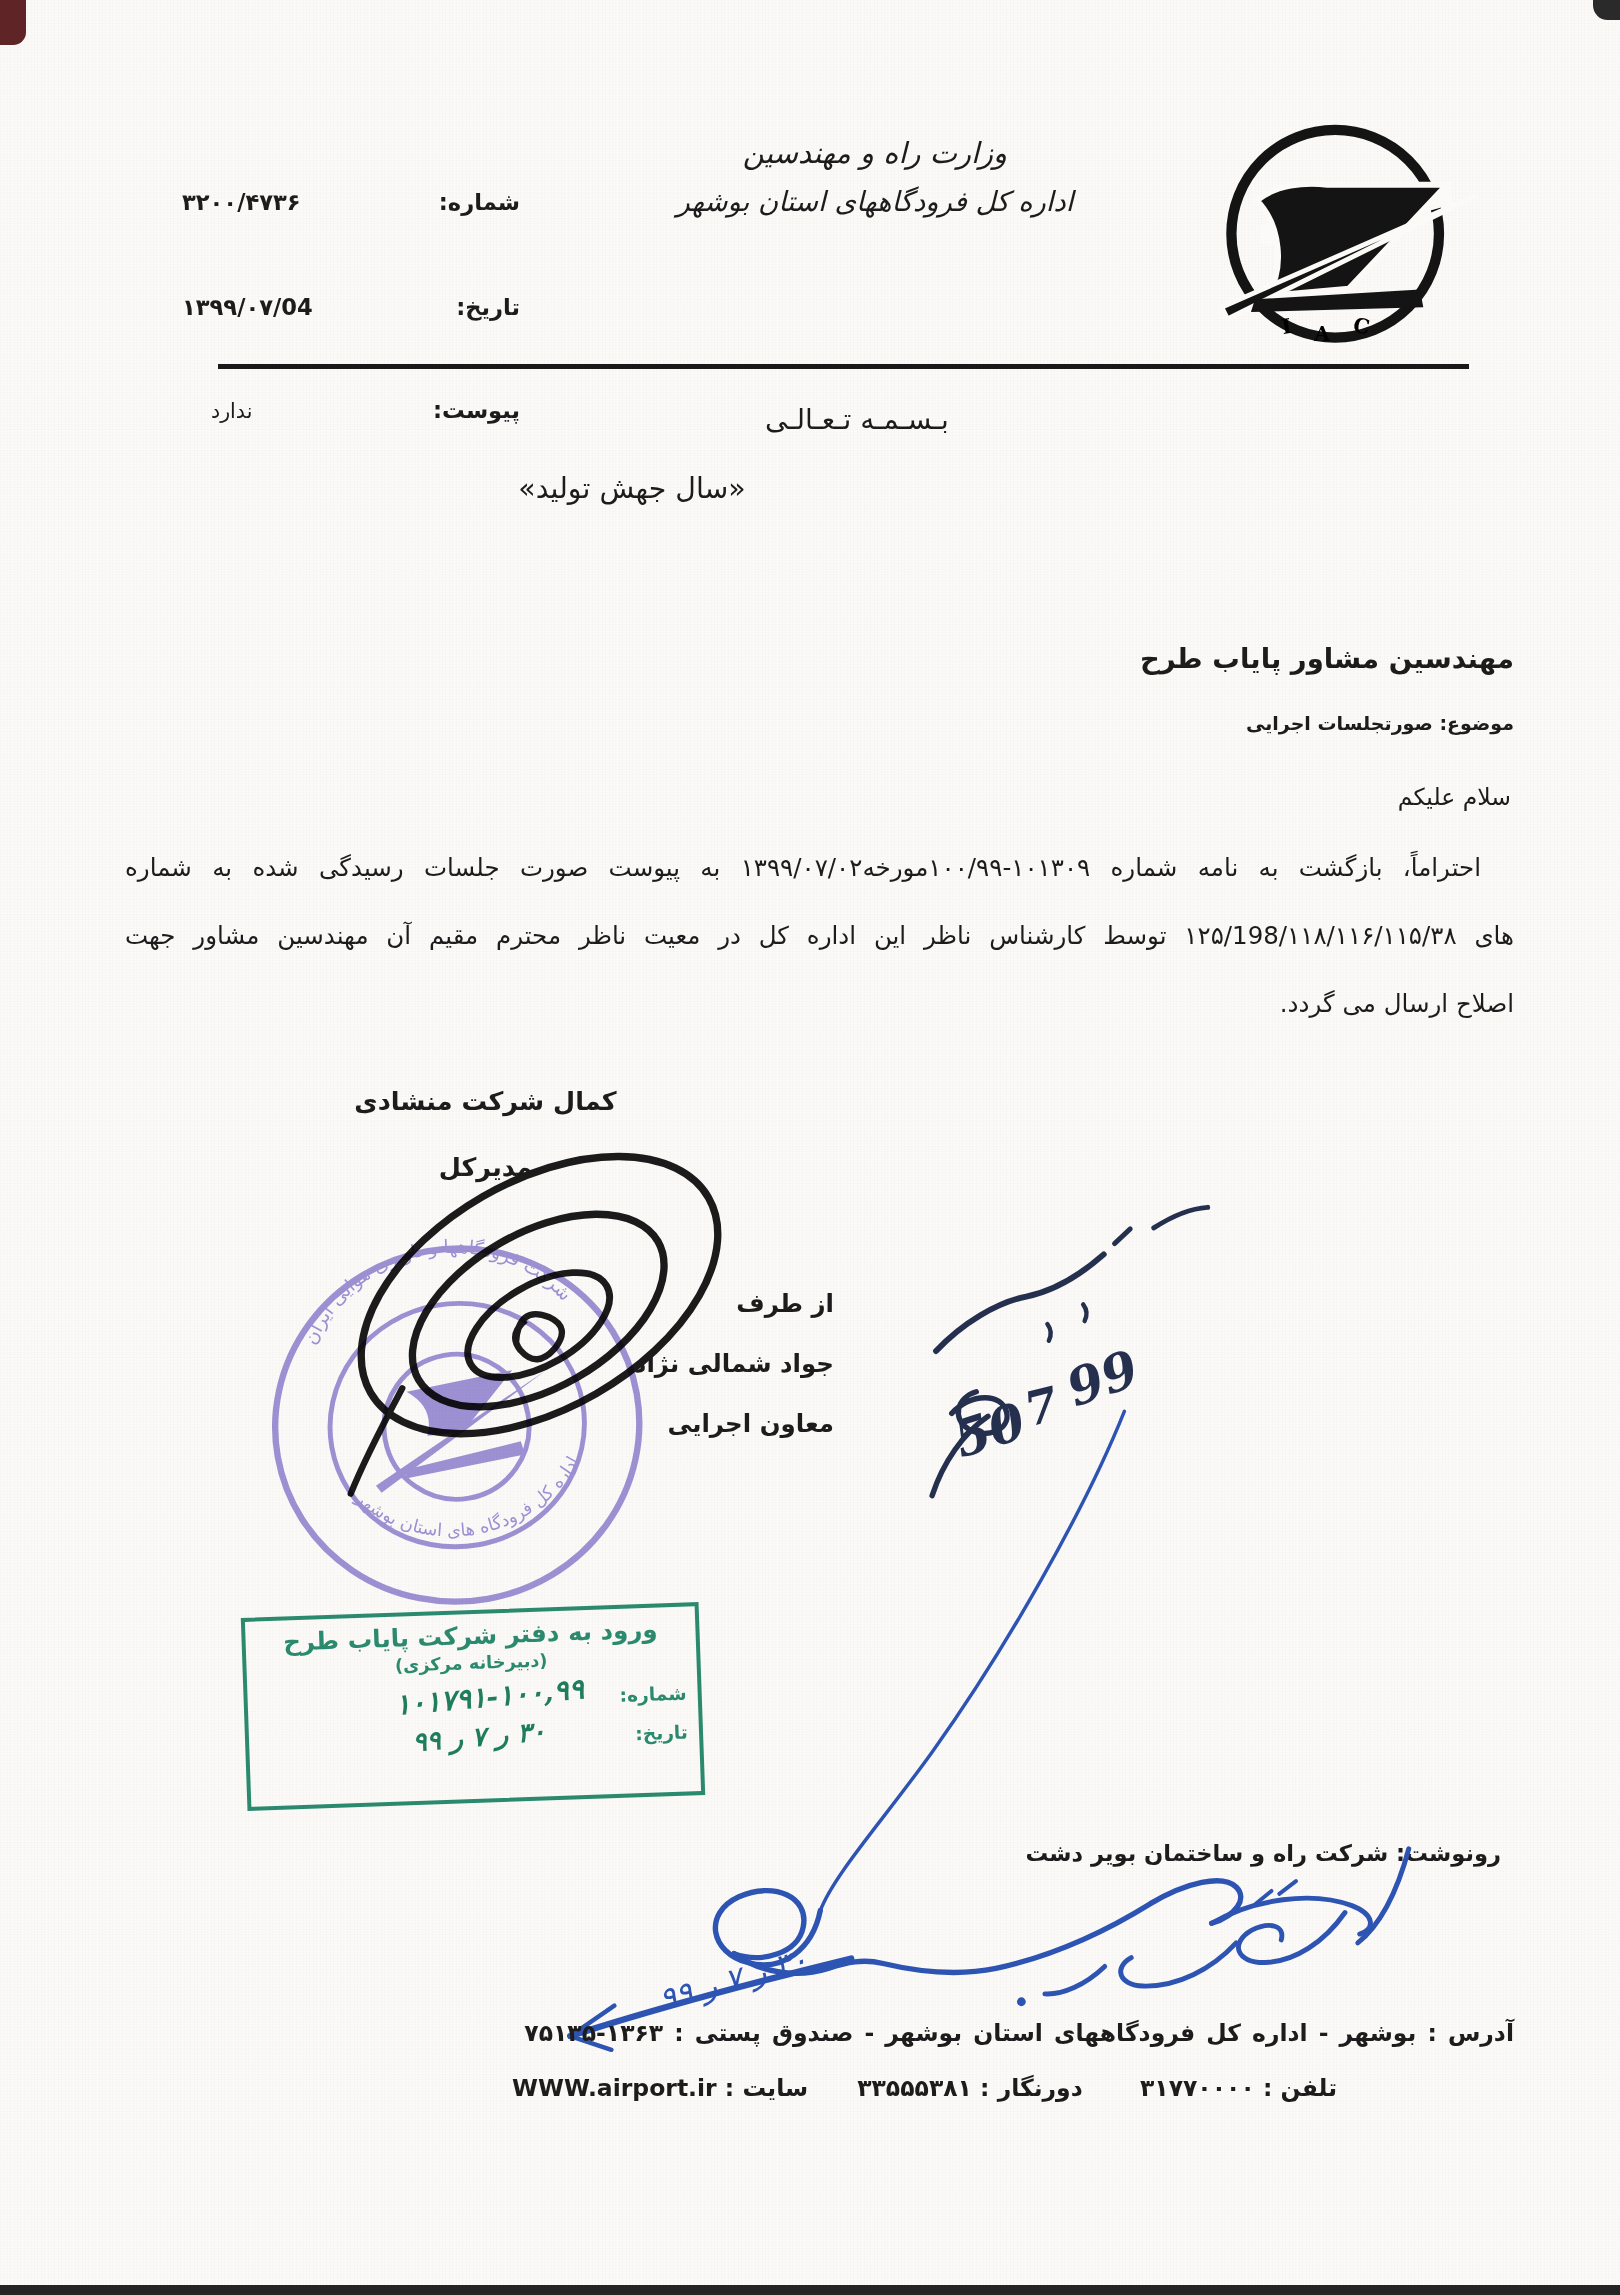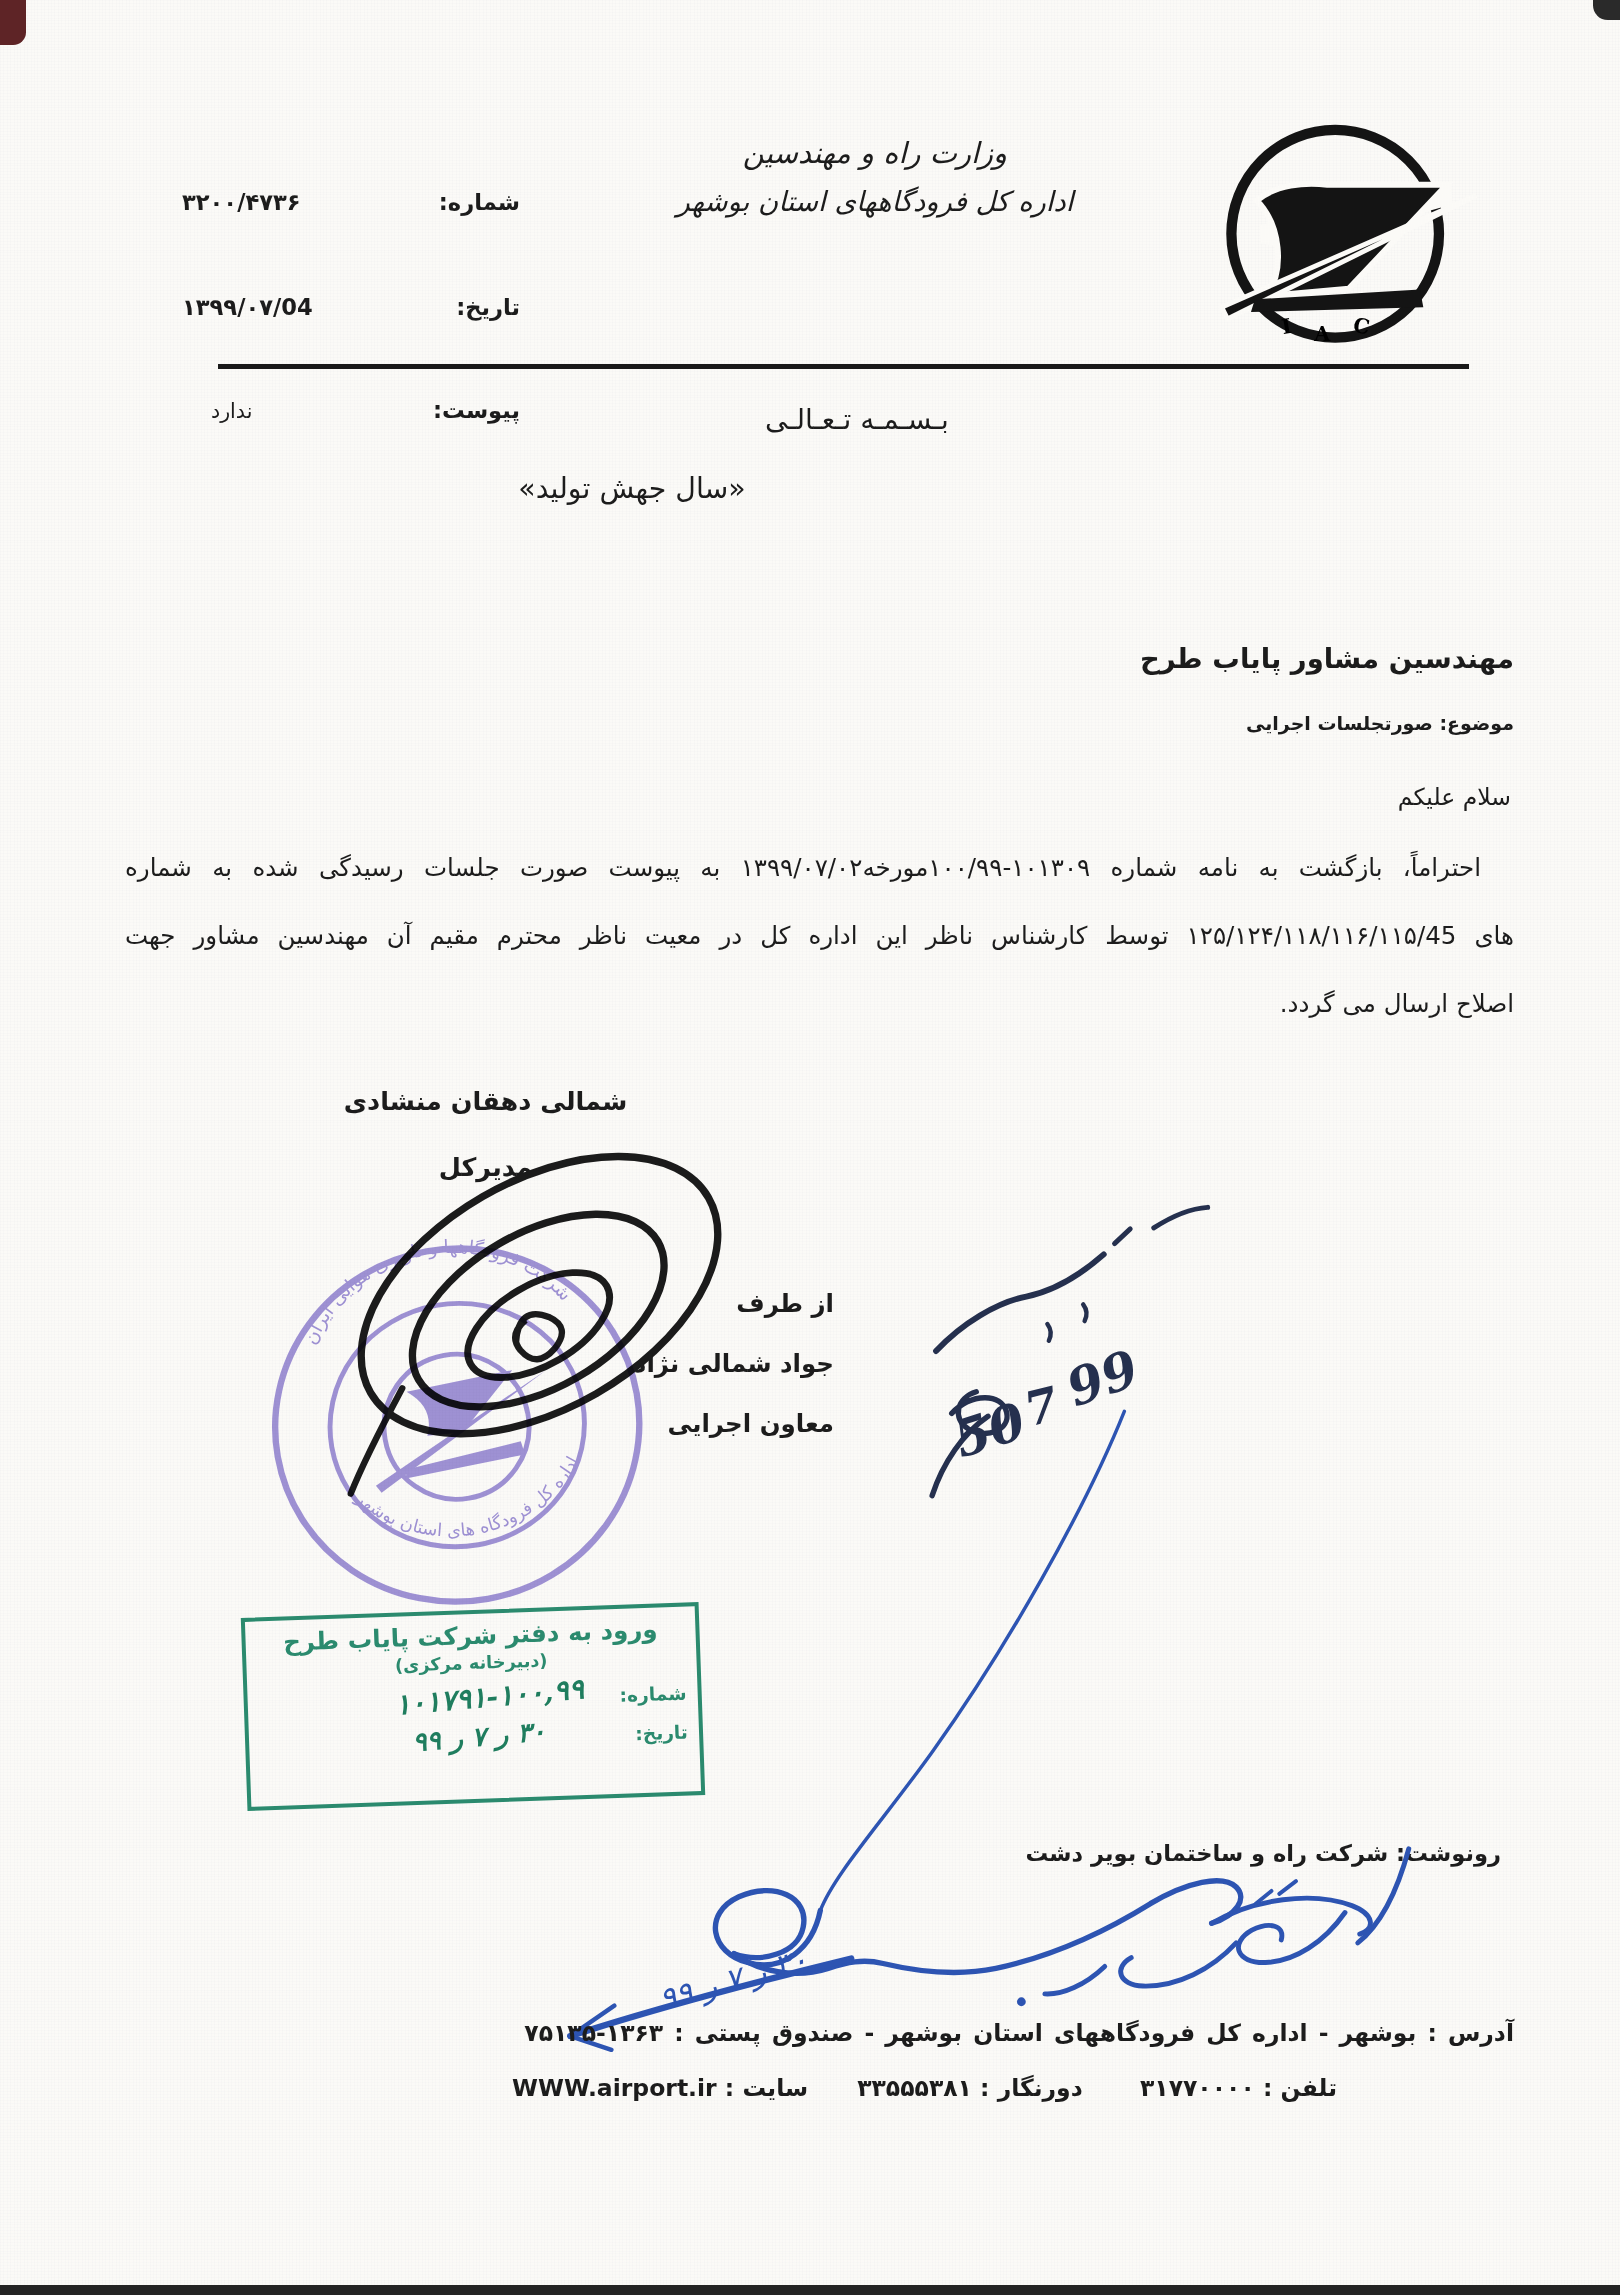--- a/index.html
+++ b/index.html
@@ -107,26 +107,26 @@
 
   <div class="abs basmala">بـسـمـه تـعـالـی</div>
   <div class="abs slogan">«سال جهش تولید»</div>
 
   <div class="abs recipient">مهندسین مشاور پایاب طرح</div>
   <div class="abs subject">موضوع: صورتجلسات اجرایی</div>
   <div class="abs salutation">سلام علیکم</div>
 
   <div class="abs bodypar">
     <div class="bline first">احتراماً، بازگشت به  نامه شماره ۱۰۱۳۰۹-۱۰۰/۹۹مورخه۱۳۹۹/۰۷/۰۲ به پیوست صورت جلسات رسیدگی شده به شماره</div>
-    <div class="bline">های ۱۲۵/۱۲۴/۱۱۸/۱۱۶/۱۱۵/45 توسط کارشناس ناظر این اداره کل در معیت ناظر محترم مقیم آن مهندسین مشاور جهت</div>
+    <div class="bline">های ۱۲۵/198/۱۱۸/۱۱۶/۱۱۵/۳۸ توسط کارشناس ناظر این اداره کل در معیت ناظر محترم مقیم آن مهندسین مشاور جهت</div>
     <div class="bline last">اصلاح ارسال می گردد.</div>
   </div>
 
   <div class="abs sig1">
-    <div>شمالی دهقان منشادی</div>
+    <div>کمال شرکت منشادی</div>
     <div>مدیرکل</div>
   </div>
 
   <svg class="abs" style="top:1050px; left:304px;" width="471" height="500" viewBox="0 0 960 1020">
     <g transform="rotate(-30 480 500)" fill="none" stroke="#1b1b1b">
       <ellipse cx="480" cy="500" rx="398" ry="232" stroke-width="15"></ellipse>
       <ellipse cx="462" cy="526" rx="282" ry="158" stroke-width="15"></ellipse>
       <ellipse cx="448" cy="552" rx="160" ry="82" stroke-width="14"></ellipse>
       <path d="M390,560 q42,-64 84,-12 q30,42 -22,62 q-52,18 -62,-32 q-6,-40 40,-48" stroke-width="13"></path>
     </g>

